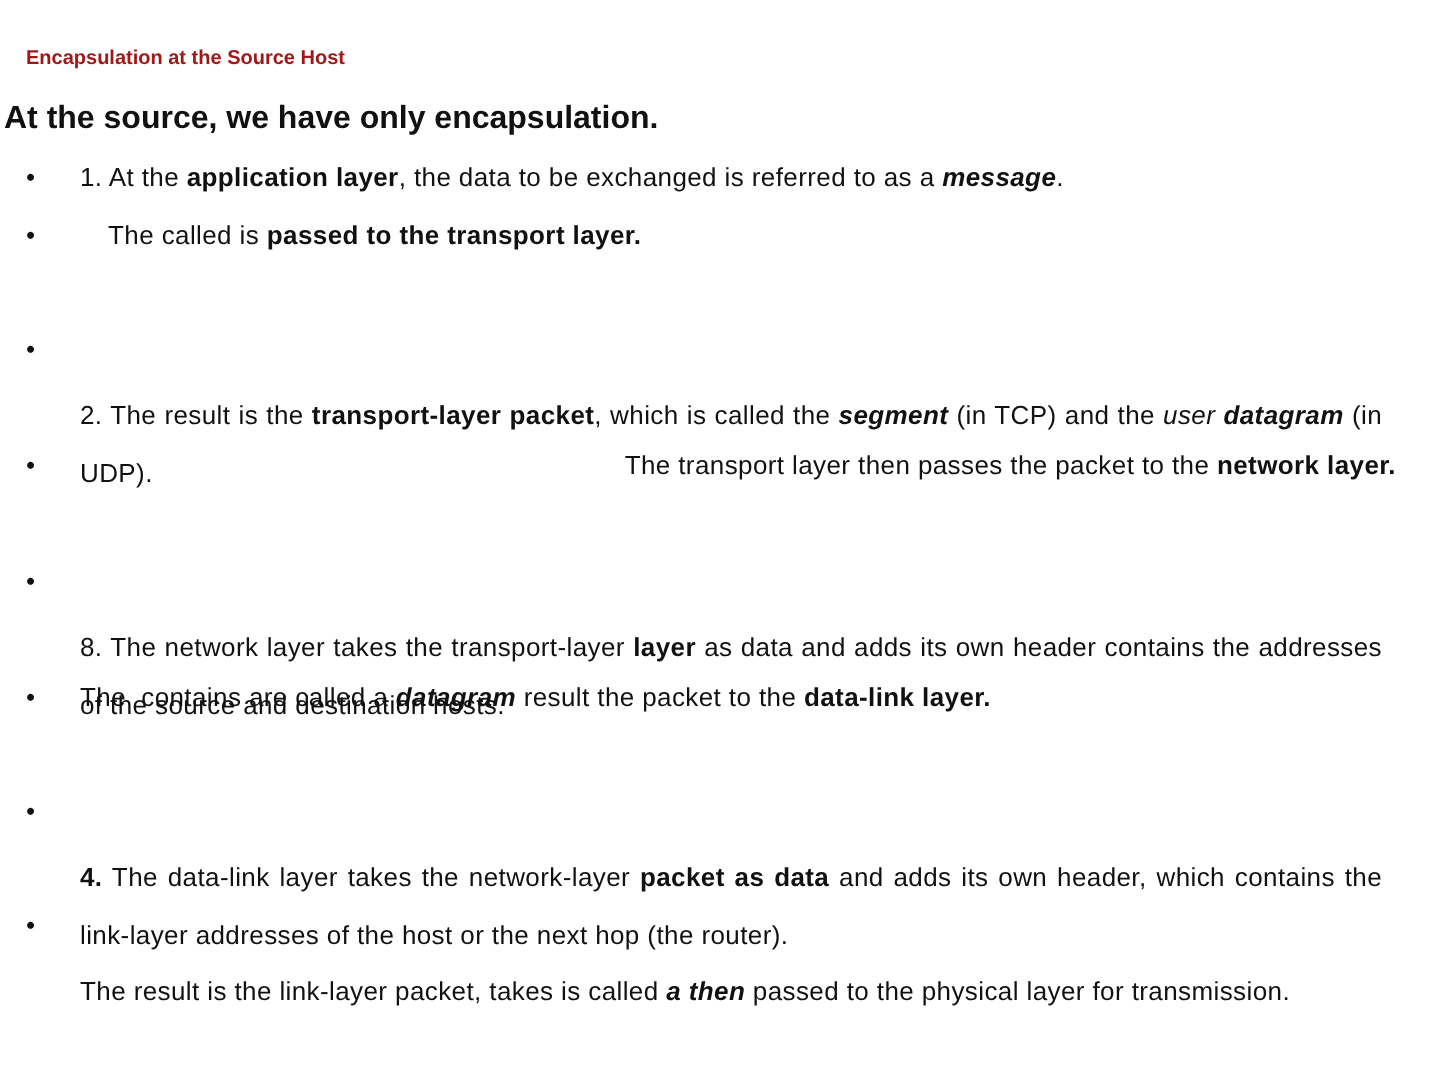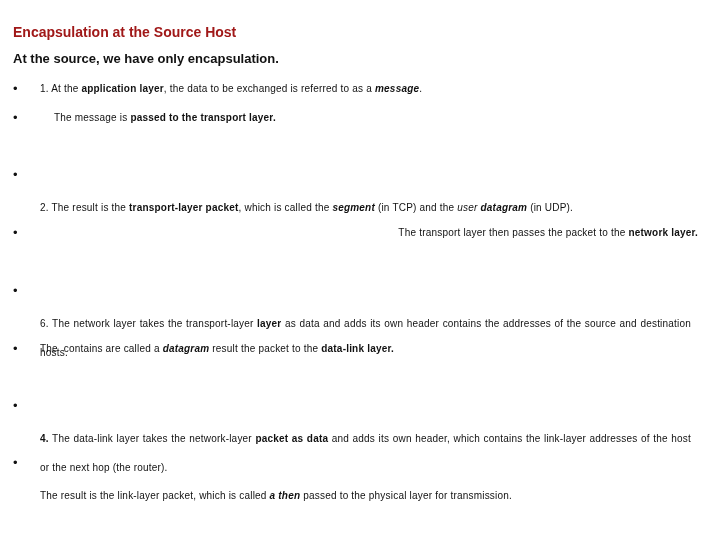--- a/index.html
+++ b/index.html
@@ -14,49 +14,49 @@
       overflow: hidden;
       font-family: "Liberation Sans", "DejaVu Sans", sans-serif;
       color: #111111;
       font-size: 13px;
     }
     .title {
       position: absolute;
       left: 13px;
       top: 24px;
       font-weight: bold;
-      font-size: 14px;
+      font-size: 10px;
       color: #a01818;
       white-space: nowrap;
     }
     .subtitle {
       position: absolute;
-      left: 13px;
+      left: 2px;
       top: 51px;
       font-weight: bold;
-      font-size: 13px;
+      font-size: 16px;
       color: #111111;
       white-space: nowrap;
     }
     .bullet-row {
       position: absolute;
       left: 0;
       width: 720px;
     }
     .bullet {
       position: absolute;
       left: 13px;
       font-size: 13px;
       line-height: 18px;
     }
     .btext {
       position: absolute;
       left: 40px;
       width: 651px;
-      font-size: 10px;
+      font-size: 13px;
       line-height: 29px;
       letter-spacing: 0.2px;
     }
     .btext.justify {
       text-align: justify;
       text-align-last: left;
       margin-top: 33px;
     }
     .btext.indent1 { left: 54px; }
     .btext.indent2 { left: 47px; }
@@ -68,45 +68,45 @@
   <div class="title">Encapsulation at the Source Host</div>
   <div class="subtitle">At the source, we have only encapsulation.</div>
 
   <div class="bullet-row" style="top:80px;">
     <span class="bullet" style="top:0px;">•</span>
     <div class="btext" style="top:-6px;"><span style="white-space: pre-wrap;">1. At the </span><span style="font-weight: bold; white-space: pre-wrap;">application layer</span><span style="white-space: pre-wrap;">, the data to be exchanged is referred to as a </span><span style="font-weight: bold; font-style: italic; white-space: pre-wrap;">message</span><span style="white-space: pre-wrap;">.</span></div>
   </div>
 
   <div class="bullet-row" style="top:109px;">
     <span class="bullet" style="top:0px;">•</span>
-    <div class="btext indent1" style="top:-6px;"><span style="white-space: pre-wrap;">The message </span><span style="white-space: pre-wrap; margin-top: 44px;">is </span><span style="font-weight: bold; white-space: pre-wrap;">passed to the transport layer.</span></div>
+    <div class="btext indent1" style="top:-6px;"><span style="white-space: pre-wrap;">The called </span><span style="white-space: pre-wrap; margin-top: 44px;">is </span><span style="font-weight: bold; white-space: pre-wrap;">passed to the transport layer.</span></div>
   </div>
 
   <div class="bullet-row" style="top:166px;">
     <span class="bullet" style="top:0px;">•</span>
     <div class="btext justify" style="top:-6px;"><span style="white-space: pre-wrap;">2. The result is the </span><span style="font-weight: bold; white-space: pre-wrap;">transport-layer packet</span><span style="white-space: pre-wrap;">, which is called the </span><span style="font-weight: bold; font-style: italic; white-space: pre-wrap;">segment</span><span style="white-space: pre-wrap;"> (in TCP) and the </span><span style="font-style: italic; white-space: pre-wrap;">user</span><span style="white-space: pre-wrap;"> </span><span style="font-weight: bold; font-style: italic; white-space: pre-wrap;">datagram</span><span style="white-space: pre-wrap;"> (in UDP).</span></div>
   </div>
 
   <div class="bullet-row" style="top:224px;">
     <span class="bullet" style="top:0px;">•</span>
     <div class="btext indent2" style="top:-6px;text-align:right;"><span style="white-space: pre-wrap;">The transport layer then passes the packet to the </span><span style="font-weight: bold; white-space: pre-wrap;">network layer.</span></div>
   </div>
 
   <div class="bullet-row" style="top:282px;">
     <span class="bullet" style="top:0px;">•</span>
-    <div class="btext justify" style="top:-6px;"><span style="white-space: pre-wrap;">6. The network layer takes the transport-layer </span><span style="font-weight: bold; white-space: pre-wrap;">layer</span><span style="white-space: pre-wrap;"> as data and adds its own header contains the addresses of the source and destination hosts.</span></div>
+    <div class="btext justify" style="top:-6px;"><span style="white-space: pre-wrap;">8. The network layer takes the transport-layer </span><span style="font-weight: bold; white-space: pre-wrap;">layer</span><span style="white-space: pre-wrap;"> as data and adds its own header contains the addresses of the source and destination hosts.</span></div>
   </div>
 
   <div class="bullet-row" style="top:340px;">
     <span class="bullet" style="top:0px;">•</span>
     <div class="btext" style="top:-6px;"><span style="white-space: pre-wrap;">The  contains are called a </span><span style="font-weight: bold; font-style: italic; white-space: pre-wrap;">datagram</span><span style="white-space: pre-wrap;"> result the packet to the </span><span style="font-weight: bold; white-space: pre-wrap;">data-link layer.</span></div>
   </div>
 
   <div class="bullet-row" style="top:397px;">
     <span class="bullet" style="top:0px;">•</span>
     <div class="btext justify" style="top:-6px;"><span style="font-weight: bold; white-space: pre-wrap;">4.</span><span style="white-space: pre-wrap;"> The data-link layer takes the network-layer </span><span style="font-weight: bold; white-space: pre-wrap;">packet as data</span><span style="white-space: pre-wrap;"> and adds its own header, which contains the link-layer addresses of the host or the next hop (the router).</span></div>
   </div>
 
   <div class="bullet-row" style="top:454px;">
     <span class="bullet" style="top:0px;">•</span>
-    <div class="btext justify" style="top:-6px;"><span style="white-space: pre-wrap;">The result is the link-layer packet, which is called </span><span style="font-weight: bold; font-style: italic; white-space: pre-wrap;">a then</span><span style="white-space: pre-wrap;"> passed to the physical layer for transmission.</span></div>
+    <div class="btext justify" style="top:-6px;"><span style="white-space: pre-wrap;">The result is the link-layer packet, takes is called </span><span style="font-weight: bold; font-style: italic; white-space: pre-wrap;">a then</span><span style="white-space: pre-wrap;"> passed to the physical layer for transmission.</span></div>
   </div>
 </div>
 
 </body></html>

